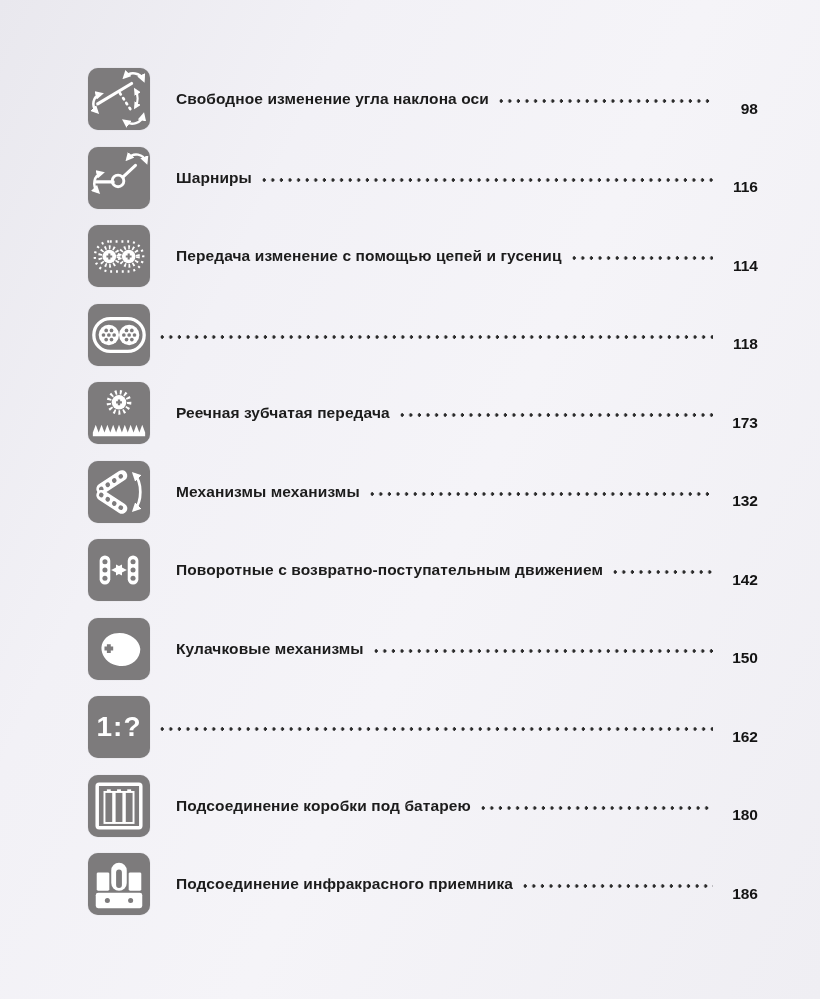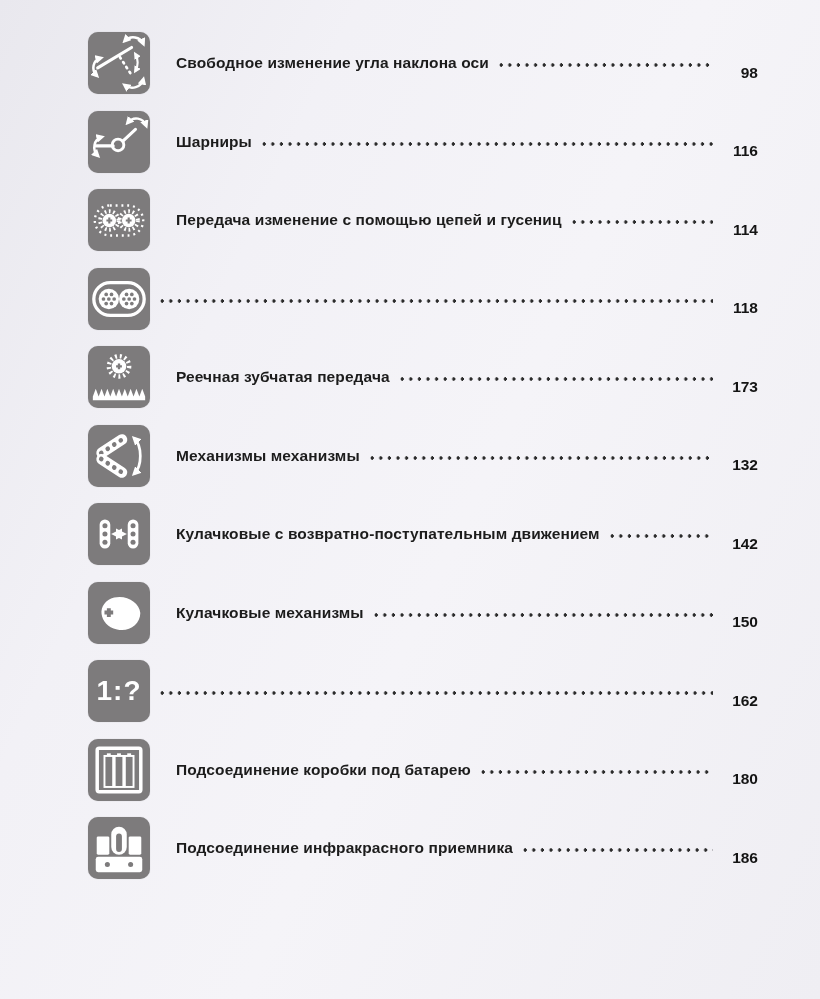--- a/index.html
+++ b/index.html
@@ -6,21 +6,21 @@
   body{
     width:820px;height:999px;
     font-family:"Liberation Sans","DejaVu Sans",sans-serif;
     background:#f1f0f5;
     overflow:hidden;
   }
   .page{
     width:820px;height:999px;
     background:linear-gradient(115deg,#e9e8ee 0%,#f2f1f6 28%,#f5f4f8 55%,#efeef3 100%);
     box-sizing:border-box;
-    padding:24px 62px 0 88px;
+    padding:60px 62px 0 88px;
   }
   .toc{display:flex;flex-direction:column;}
   .row{
     display:flex;align-items:center;
     height:78.5px;
   }
   .iconbox{
     flex:0 0 62px;width:62px;height:62px;
     background:#7d7b7c;border-radius:10px;
     display:flex;align-items:center;justify-content:center;
@@ -188,21 +188,21 @@
             <circle cx="17.5" cy="23.5" r="2.6"></circle>
               <circle cx="17.5" cy="32" r="2.6"></circle>
               <circle cx="17.5" cy="40.5" r="2.6"></circle>
             <circle cx="46.5" cy="23.5" r="2.6"></circle>
               <circle cx="46.5" cy="32" r="2.6"></circle>
               <circle cx="46.5" cy="40.5" r="2.6"></circle>
           </g>
           <path d="M28.5,32 H35.5" fill="none" stroke="#fff" stroke-width="3.4" marker-start="url(#ah)" marker-end="url(#ah)"></path>
         </svg>
       </div>
-      <div class="title">Кулачковые с возвратно-поступательным движением</div>
+      <div class="title">Поворотные с возвратно-поступательным движением</div>
       <div class="dots"></div>
       <div class="pagenum">142</div>
     </div>
 
     <div class="row">
       <div class="iconbox">
         <svg viewBox="0 0 64 64">
           <path d="M14,33 C13,26 18,18 27,16 C40,13 53,21 54,32 C54,44 42,52 30,49 C20,47 15,40 14,33 Z" fill="#fff"></path>
           <path d="M17,31.5 h9 M21.5,27 v9" stroke="#7d7b7c" stroke-width="4"></path>
         </svg>

